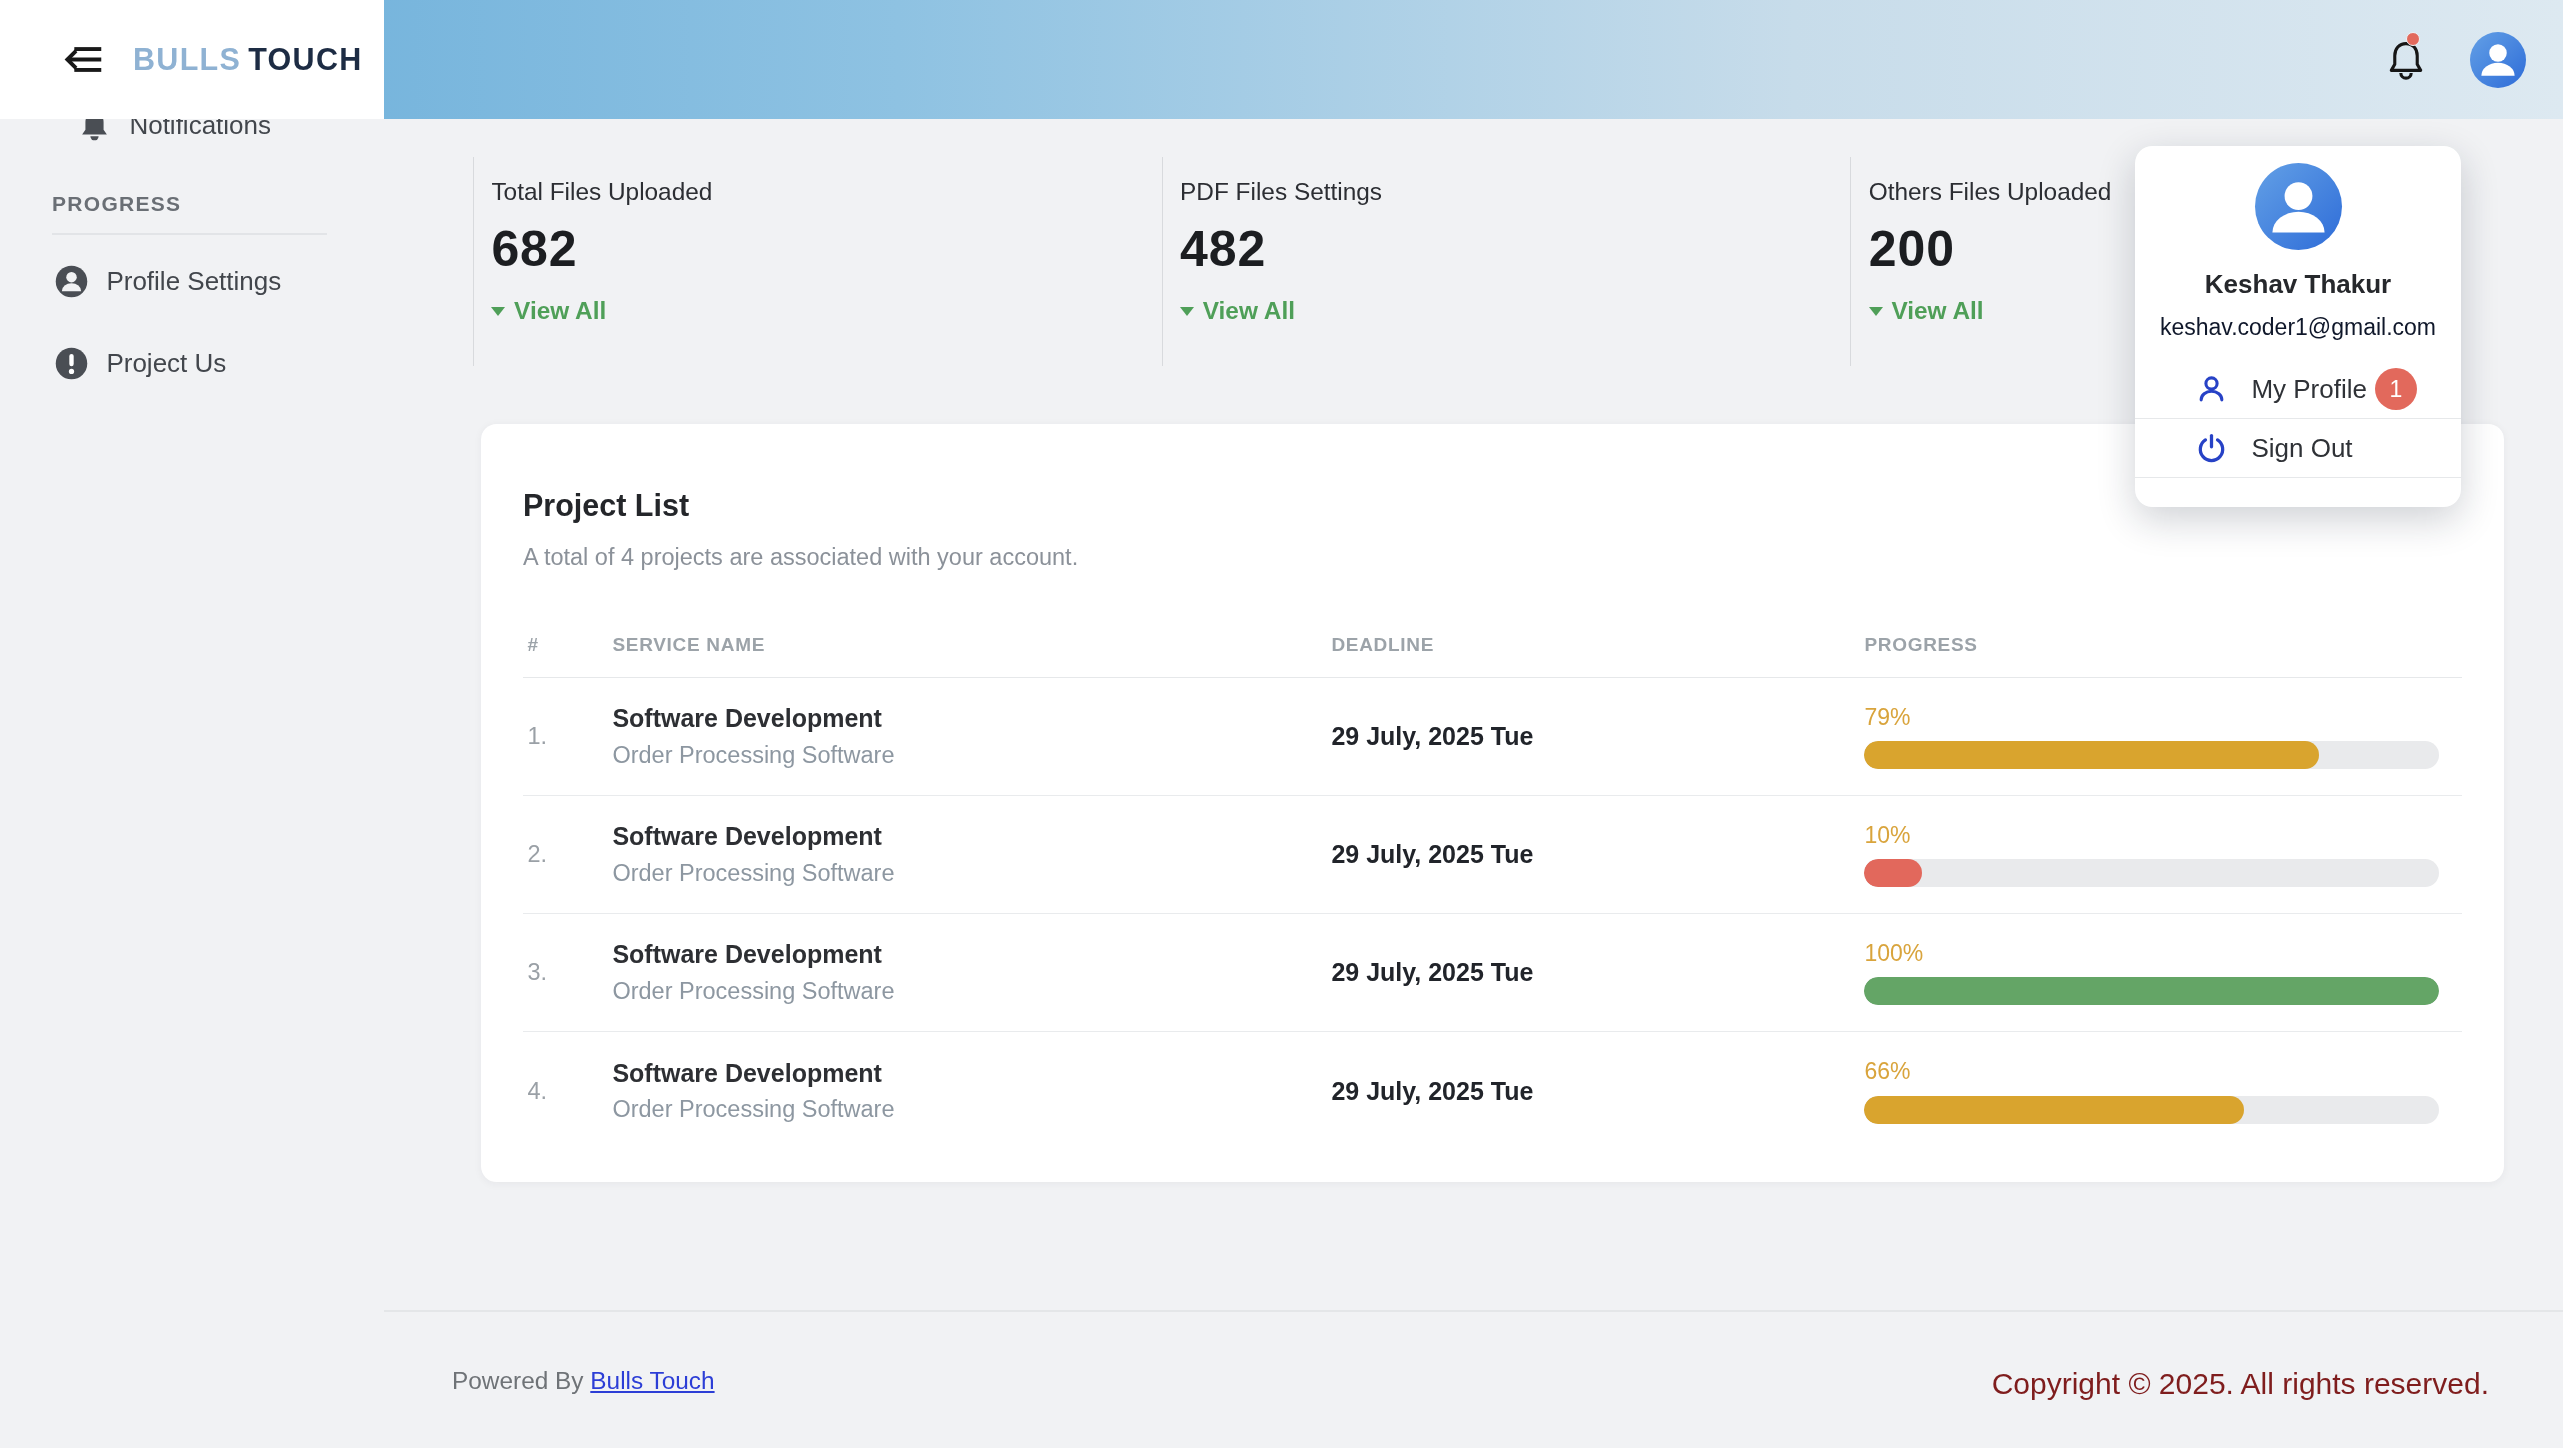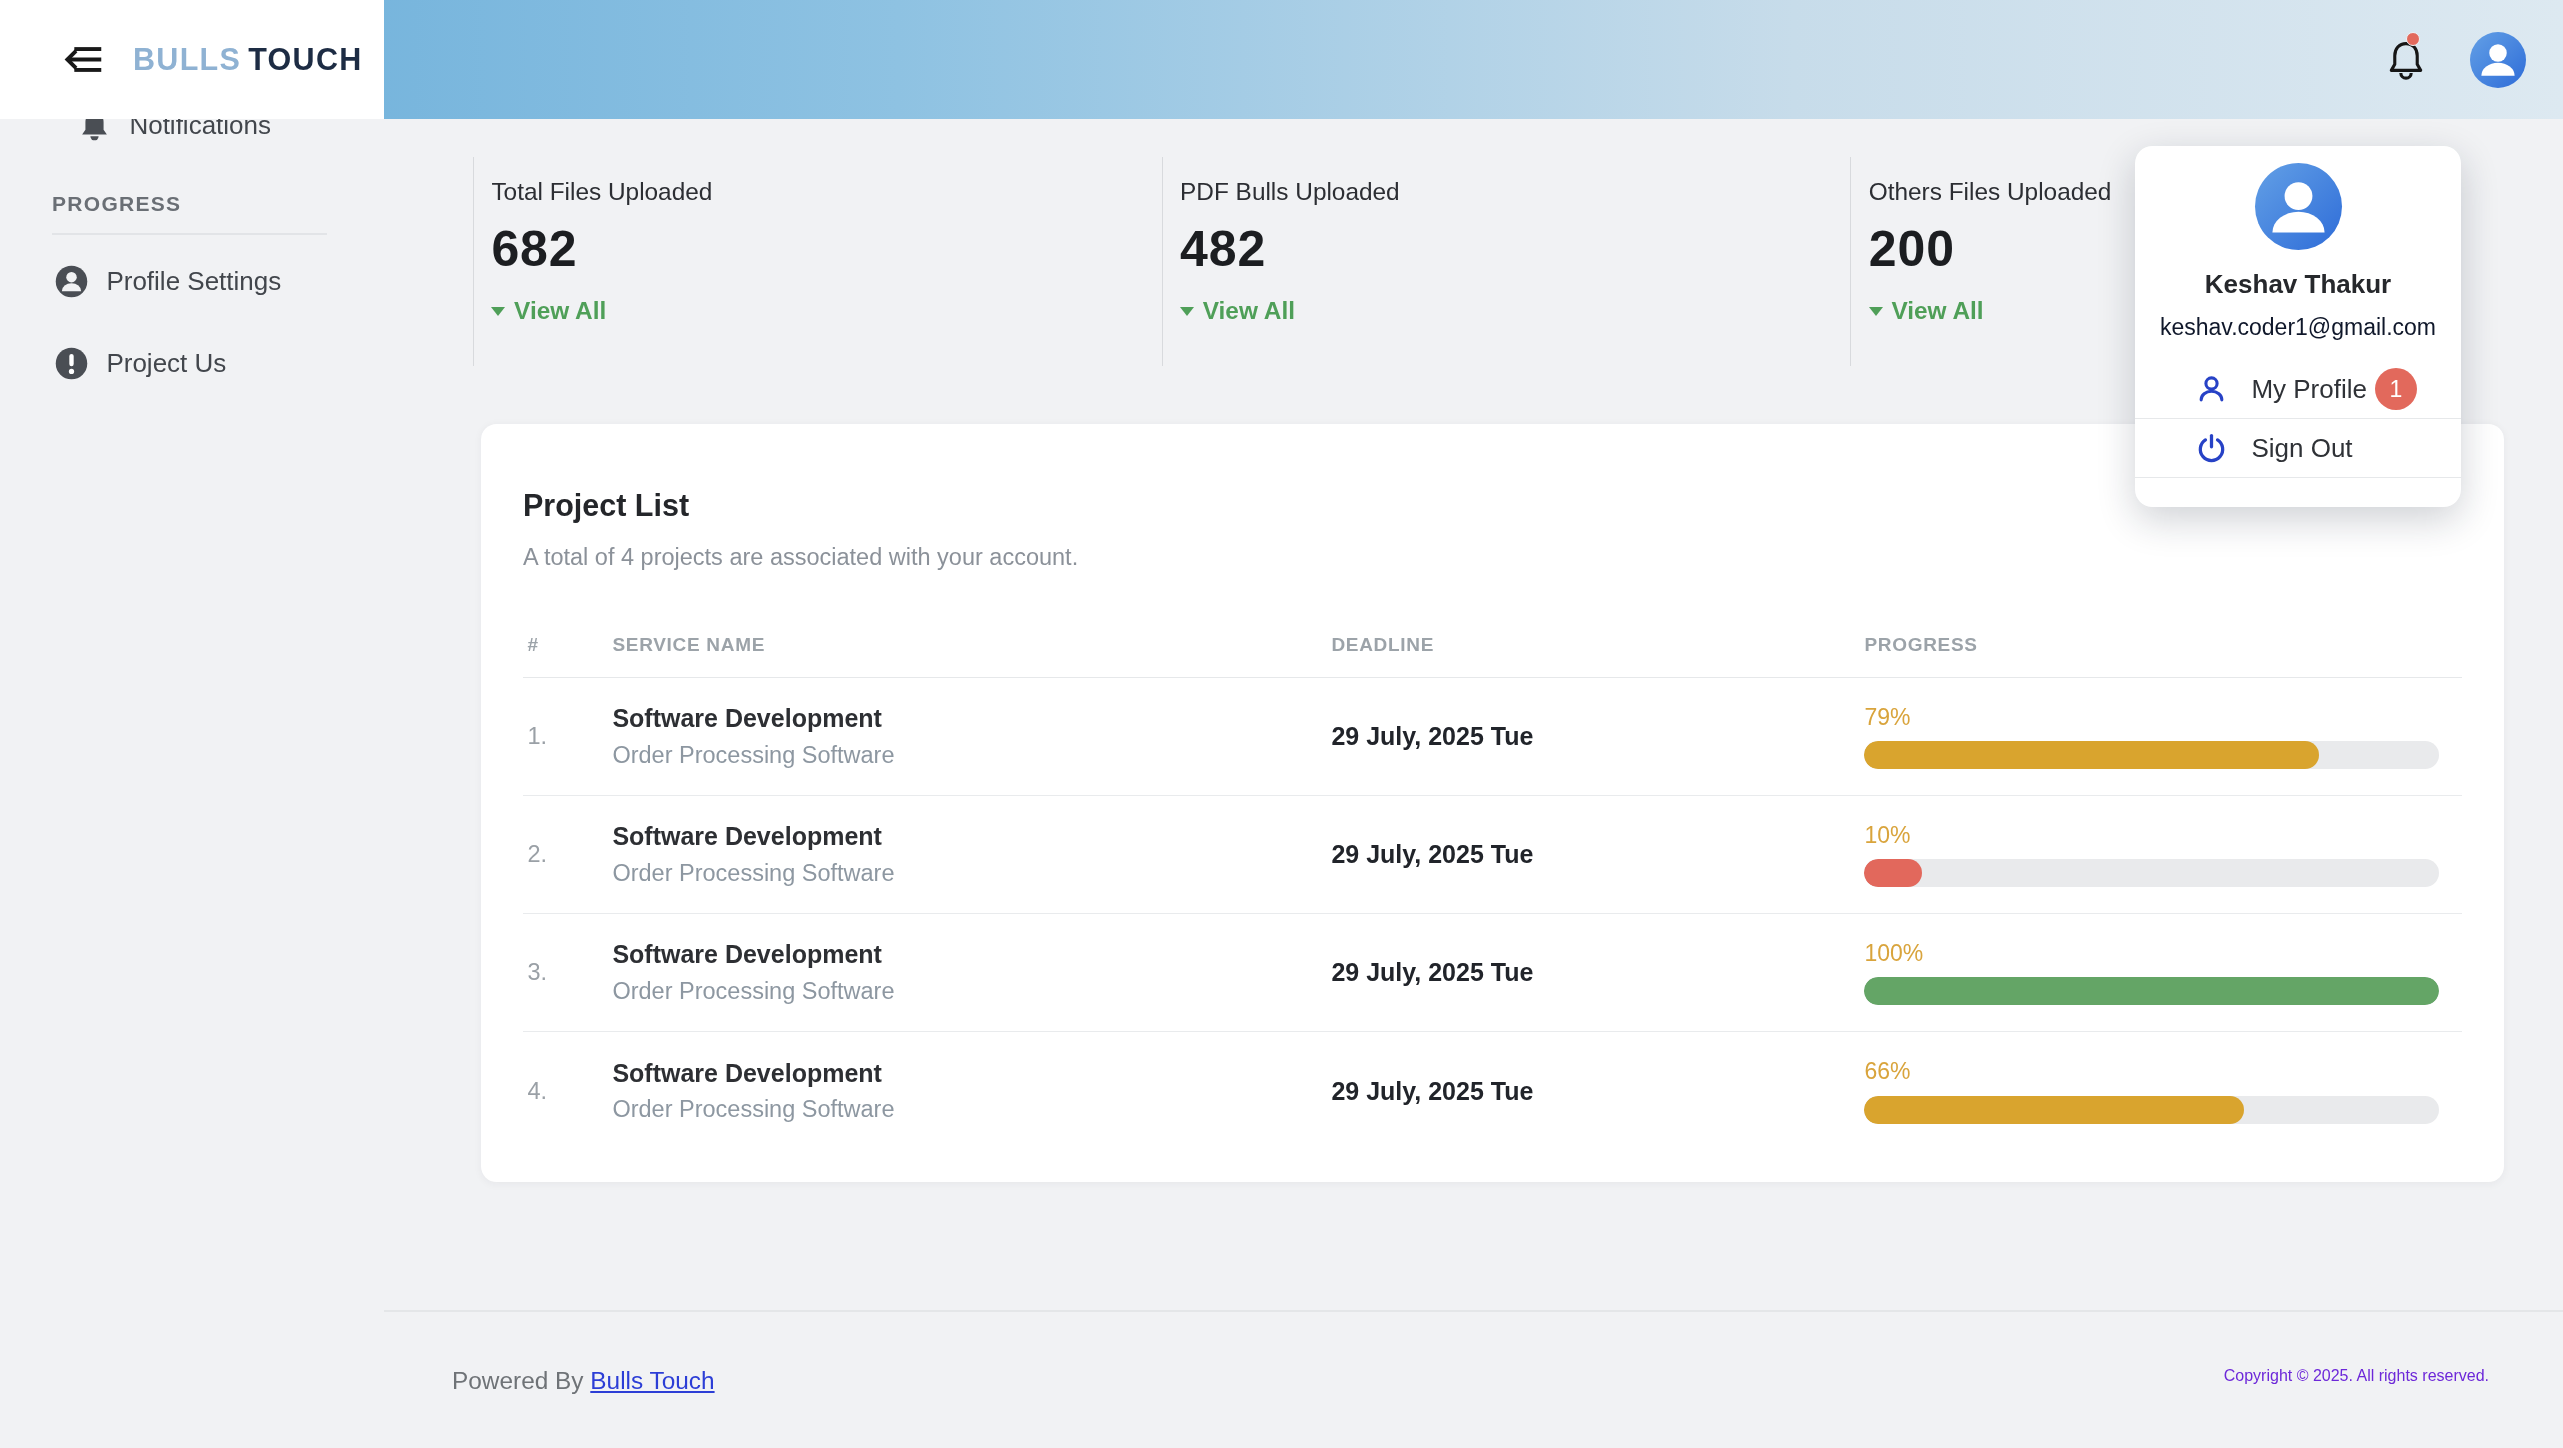--- a/index.html
+++ b/index.html
@@ -129,21 +129,21 @@
   .dd-badge {
     margin-left:auto; width:42px; height:42px; border-radius:50%;
     background:#e2695c; color:#ffffff; font-size:23px;
     display:flex; align-items:center; justify-content:center;
   }
 
   
   .footer-divider { position:absolute; left:384px; right:0; top:1310px; height:1.7px; background:#e4e6e8; }
   .footer-left { position:absolute; left:452px; top:1367px; font-size:24.4px; color:#6f7377; }
   .footer-left a { color:#2c3ed6; text-decoration:underline; cursor:pointer; }
-  .footer-right { position:absolute; right:74px; top:1367px; font-size:16px; color:#6d28d9; }
+  .footer-right { position:absolute; right:74px; top:1367px; font-size:30px; color:#7f1d1d; }
 
   svg { display:block; }
 </style>
 </head>
 <body>
 
 <div class="header"></div>
 
 <div class="logo-block">
   <div class="menu-toggle">
@@ -217,21 +217,21 @@
 <div class="stats">
   <div class="stat-card">
     <div class="stat-label">Total Files Uploaded</div>
     <div class="stat-value">682</div>
     <div class="view-all">
       <span class="caret"></span>
       <span class="va-label">View All</span>
     </div>
   </div>
   <div class="stat-card">
-    <div class="stat-label">PDF Bulls Uploaded</div>
+    <div class="stat-label">PDF Files Settings</div>
     <div class="stat-value">482</div>
     <div class="view-all">
       <span class="caret"></span>
       <span class="va-label">View All</span>
     </div>
   </div>
   <div class="stat-card">
     <div class="stat-label">Others Files Uploaded</div>
     <div class="stat-value">200</div>
     <div class="view-all">

